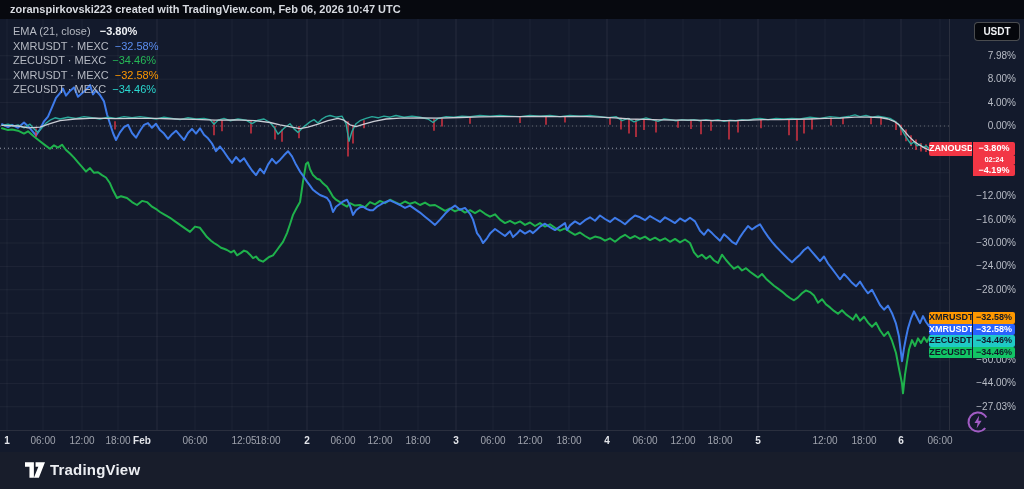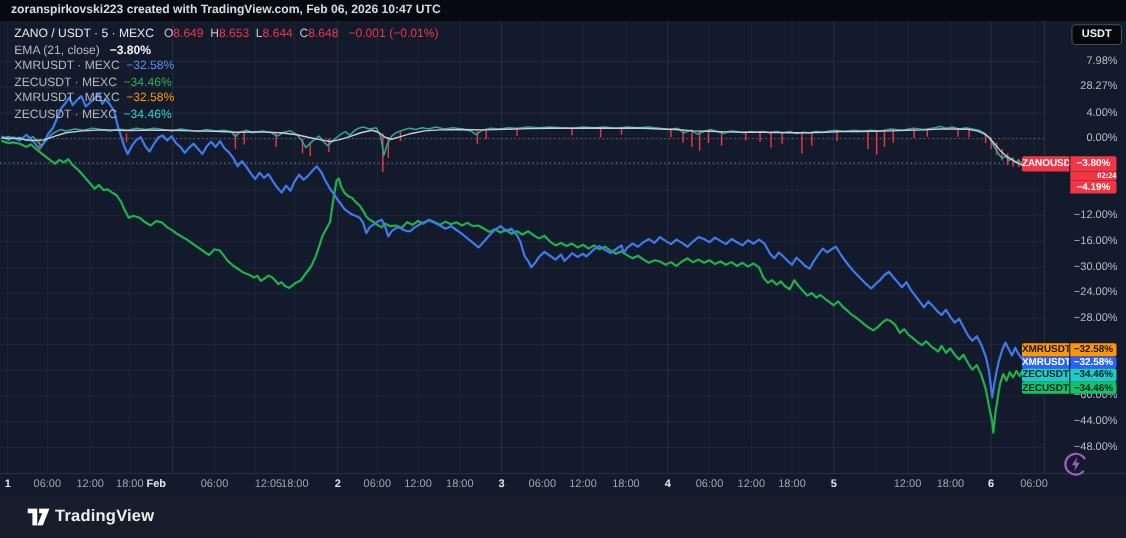--- a/index.html
+++ b/index.html
@@ -29,21 +29,21 @@
   .lg-dim{color:#b5b9c2;}
   .lg-k{color:#c2c5cd;margin-left:6px;}
   .lg-red{color:#f23645;}
   .lg-ema-v{color:#eef0f4;font-weight:bold;margin-left:6px;}
   .lg-val{margin-left:6px;}
   
   .chip-name{position:absolute;left:929px;width:43px;font-size:9px;font-weight:bold;text-align:center;
              border-radius:2px 0 0 2px;overflow:hidden;}
   .chip-val{position:absolute;left:973px;width:42px;font-size:9px;font-weight:bold;text-align:center;
             border-radius:0 2px 2px 0;overflow:hidden;}
-  .chip-countdown{position:absolute;left:973px;width:42px;font-size:7.5px;font-weight:bold;text-align:right;font-family:Liberation Serif, serif;}
+  .chip-countdown{position:absolute;left:973px;width:42px;font-size:7.5px;font-weight:bold;text-align:center;}
   
   #flash-button{position:absolute;left:965px;top:390px;width:26px;height:26px;}
   
   #footer{position:absolute;left:0;top:452px;width:1024px;height:37px;background:#181d2b;}
   #footer-logo{position:absolute;left:25px;top:10px;}
   #footer-brand{position:absolute;left:50px;top:9px;color:#eceef2;font-size:15px;font-weight:bold;letter-spacing:0.2px;}
 </style>
 </head>
 <body>
 
@@ -145,50 +145,45 @@
         <line x1="911" y1="116.36" x2="911" y2="126.89" stroke="#f23645" stroke-width="1.3"></line>
         <line x1="916" y1="120.455" x2="916" y2="130.98499999999999" stroke="#f23645" stroke-width="1.3"></line>
         <line x1="921" y1="123.965" x2="921" y2="132.4475" stroke="#f23645" stroke-width="1.3"></line>
         <line x1="926" y1="125.13499999999999" x2="926" y2="133.0325" stroke="#f23645" stroke-width="1.3"></line>
         <path d="M2 106.4 L8 105.2 L14 107.0 L18 105.8 L24 108.8 L30 105.2 L34 109.9 L38 113.4 L42 108.8 L46 104.1 L50 101.2 L55 98.8 L60 100.0 L68 98.2 L76 99.4 L84 97.6 L92 98.8 L100 100.0 L108 98.2 L116 99.4 L124 97.6 L132 98.8 L140 97.6 L148 98.8 L156 100.0 L164 98.2 L172 99.4 L180 100.6 L188 98.8 L196 100.0 L204 99.4 L210 100.6 L214 105.2 L218 101.2 L224 99.4 L230 101.7 L238 100.0 L246 101.2 L252 104.7 L258 101.2 L264 100.0 L270 103.5 L274 108.2 L278 115.2 L284 109.3 L290 104.7 L294 109.9 L298 113.4 L304 107.6 L310 102.9 L314 100.6 L318 104.1 L322 100.0 L326 97.6 L330 96.5 L336 98.2 L342 97.1 L346 104.7 L349 122.2 L352 112.3 L356 104.7 L360 101.7 L366 99.4 L372 97.6 L378 98.8 L384 97.1 L390 98.2 L396 96.5 L404 98.2 L412 97.1 L420 98.2 L428 100.0 L433 103.5 L438 99.4 L446 97.6 L454 98.2 L462 97.1 L470 97.6 L480 96.5 L490 97.1 L500 96.5 L510 97.1 L520 97.6 L530 96.5 L540 97.1 L550 96.5 L560 97.6 L570 96.5 L580 97.1 L590 96.5 L600 97.6 L608 98.8 L616 97.6 L622 101.7 L628 99.4 L634 102.9 L640 100.6 L646 98.8 L652 100.6 L658 102.3 L664 100.0 L670 100.6 L676 101.7 L682 100.6 L688 101.2 L694 100.6 L700 101.7 L706 100.6 L712 101.7 L718 100.6 L724 102.3 L730 101.2 L736 101.7 L742 100.6 L748 101.2 L754 100.0 L760 99.4 L768 100.6 L776 99.4 L784 100.0 L792 99.4 L800 100.0 L810 98.2 L820 99.4 L830 97.6 L840 98.8 L850 97.1 L855 95.9 L860 97.6 L866 96.5 L872 98.2 L878 97.1 L884 98.2 L890 99.4 L895 102.3 L899 105.8 L902 111.1 L905 116.4 L908 121.0 L911 125.1 L914 122.8 L917 126.9 L920 125.1 L923 128.6 L926 126.9 L929 129.2" fill="none" stroke="#2aa89a" stroke-width="1.4" stroke-linejoin="round" stroke-linecap="round"></path>
         <path d="M2 106.4 L18 107.0 L28 108.8 L40 108.2 L50 104.7 L60 101.7 L75 100.0 L95 99.1 L115 99.7 L135 99.4 L155 99.4 L175 100.0 L195 100.3 L215 101.2 L235 100.9 L255 101.7 L270 103.5 L280 105.8 L292 108.2 L300 109.6 L308 108.2 L318 105.2 L328 101.7 L338 99.4 L344 101.2 L350 105.8 L356 107.6 L364 105.2 L374 102.3 L386 100.0 L400 99.1 L420 98.8 L440 99.1 L460 98.5 L480 97.9 L500 97.6 L520 97.6 L540 97.3 L560 97.6 L580 97.3 L600 98.2 L615 98.8 L630 100.0 L645 100.3 L660 100.9 L675 101.2 L690 101.2 L705 101.4 L720 101.7 L735 101.7 L750 101.2 L765 100.6 L780 100.6 L795 100.3 L810 100.0 L825 99.4 L840 99.1 L855 98.2 L868 98.2 L880 98.5 L888 100.0 L894 102.3 L899 105.8 L904 111.7 L909 117.5 L914 122.2 L919 125.7 L924 128.6 L929 131.0" fill="none" stroke="#c9ccd4" stroke-width="1.3" stroke-linejoin="round" stroke-linecap="round"></path>
       </svg>
 
     <div id="legend">
       <div class="lg-row">
-        <span class="lg-sym">ZANO / USDT · 5 · MEXC</span>
-        <span id="legend-ohlc"><span class="lg-k">O</span><span class="lg-red">8.649</span><span class="lg-k">H</span><span class="lg-red">8.653</span><span class="lg-k">L</span><span class="lg-red">8.644</span><span class="lg-k">C</span><span class="lg-red">8.648</span></span>
-        <span class="lg-red lg-val">−0.001 (−0.01%)</span>
-      </div>
-      <div class="lg-row">
         <span class="lg-dim">EMA (21, close)</span>
         <span class="lg-ema-v">−3.80%</span>
       </div>
       <div id="legend-compare">
           <div class="lg-row"><span class="lg-dim">XMRUSDT · MEXC</span><span class="lg-val" style="color: rgb(91, 141, 238);">−32.58%</span></div>
           <div class="lg-row"><span class="lg-dim">ZECUSDT · MEXC</span><span class="lg-val" style="color: rgb(38, 184, 87);">−34.46%</span></div>
           <div class="lg-row"><span class="lg-dim">XMRUSDT · MEXC</span><span class="lg-val" style="color: rgb(255, 152, 0);">−32.58%</span></div>
           <div class="lg-row"><span class="lg-dim">ZECUSDT · MEXC</span><span class="lg-val" style="color: rgb(42, 216, 208);">−34.46%</span></div>
         </div>
     </div>
 
     <div id="price-axis">
       <div id="usdt-button">USDT</div>
     <div class="price-tick" style="top: 30.8px;">7.98%</div>
-        <div class="price-tick" style="top: 54.2px;">28.27%</div>
+        <div class="price-tick" style="top: 54.2px;">8.00%</div>
         <div class="price-tick" style="top: 77.6px;">4.00%</div>
         <div class="price-tick" style="top: 101px;">0.00%</div>
         <div class="price-tick" style="top: 171.2px;">−12.00%</div>
         <div class="price-tick" style="top: 194.6px;">−16.00%</div>
         <div class="price-tick" style="top: 218px;">−30.00%</div>
         <div class="price-tick" style="top: 241.4px;">−24.00%</div>
         <div class="price-tick" style="top: 264.8px;">−28.00%</div>
         <div class="price-tick" style="top: 335px;">−60.00%</div>
         <div class="price-tick" style="top: 358.4px;">−44.00%</div>
-        <div class="price-tick" style="top: 381.8px;">−48.00%</div>
+        <div class="price-tick" style="top: 381.8px;">−27.03%</div>
       </div>
 
     <div id="chips">
         <div class="chip-name" style="background: rgb(242, 54, 69); color: rgb(255, 255, 255); top: 123px; height: 13.5px; line-height: 13.5px;">ZANOUSDT</div>
         <div class="chip-val" style="background: rgb(242, 54, 69); color: rgb(255, 255, 255); top: 123px; height: 13.5px; line-height: 13.5px;">−3.80%</div>
         <div class="chip-countdown" style="background: rgb(242, 54, 69); color: rgb(255, 255, 255); top: 136.5px; height: 8.5px; line-height: 8.5px;">02:24</div>
         <div class="chip-val" style="background: rgb(242, 54, 69); color: rgb(255, 255, 255); top: 145px; height: 12px; line-height: 12px;">−4.19%</div>
         <div class="chip-name" style="background: rgb(255, 152, 0); color: rgb(16, 24, 40); top: 293px; height: 11.5px; line-height: 11.5px;">XMRUSDT</div>
         <div class="chip-val" style="background: rgb(255, 152, 0); color: rgb(16, 24, 40); top: 293px; height: 11.5px; line-height: 11.5px;">−32.58%</div>
         <div class="chip-name" style="background: rgb(41, 98, 255); color: rgb(255, 255, 255); top: 304.5px; height: 11.5px; line-height: 11.5px;">XMRUSDT</div>

